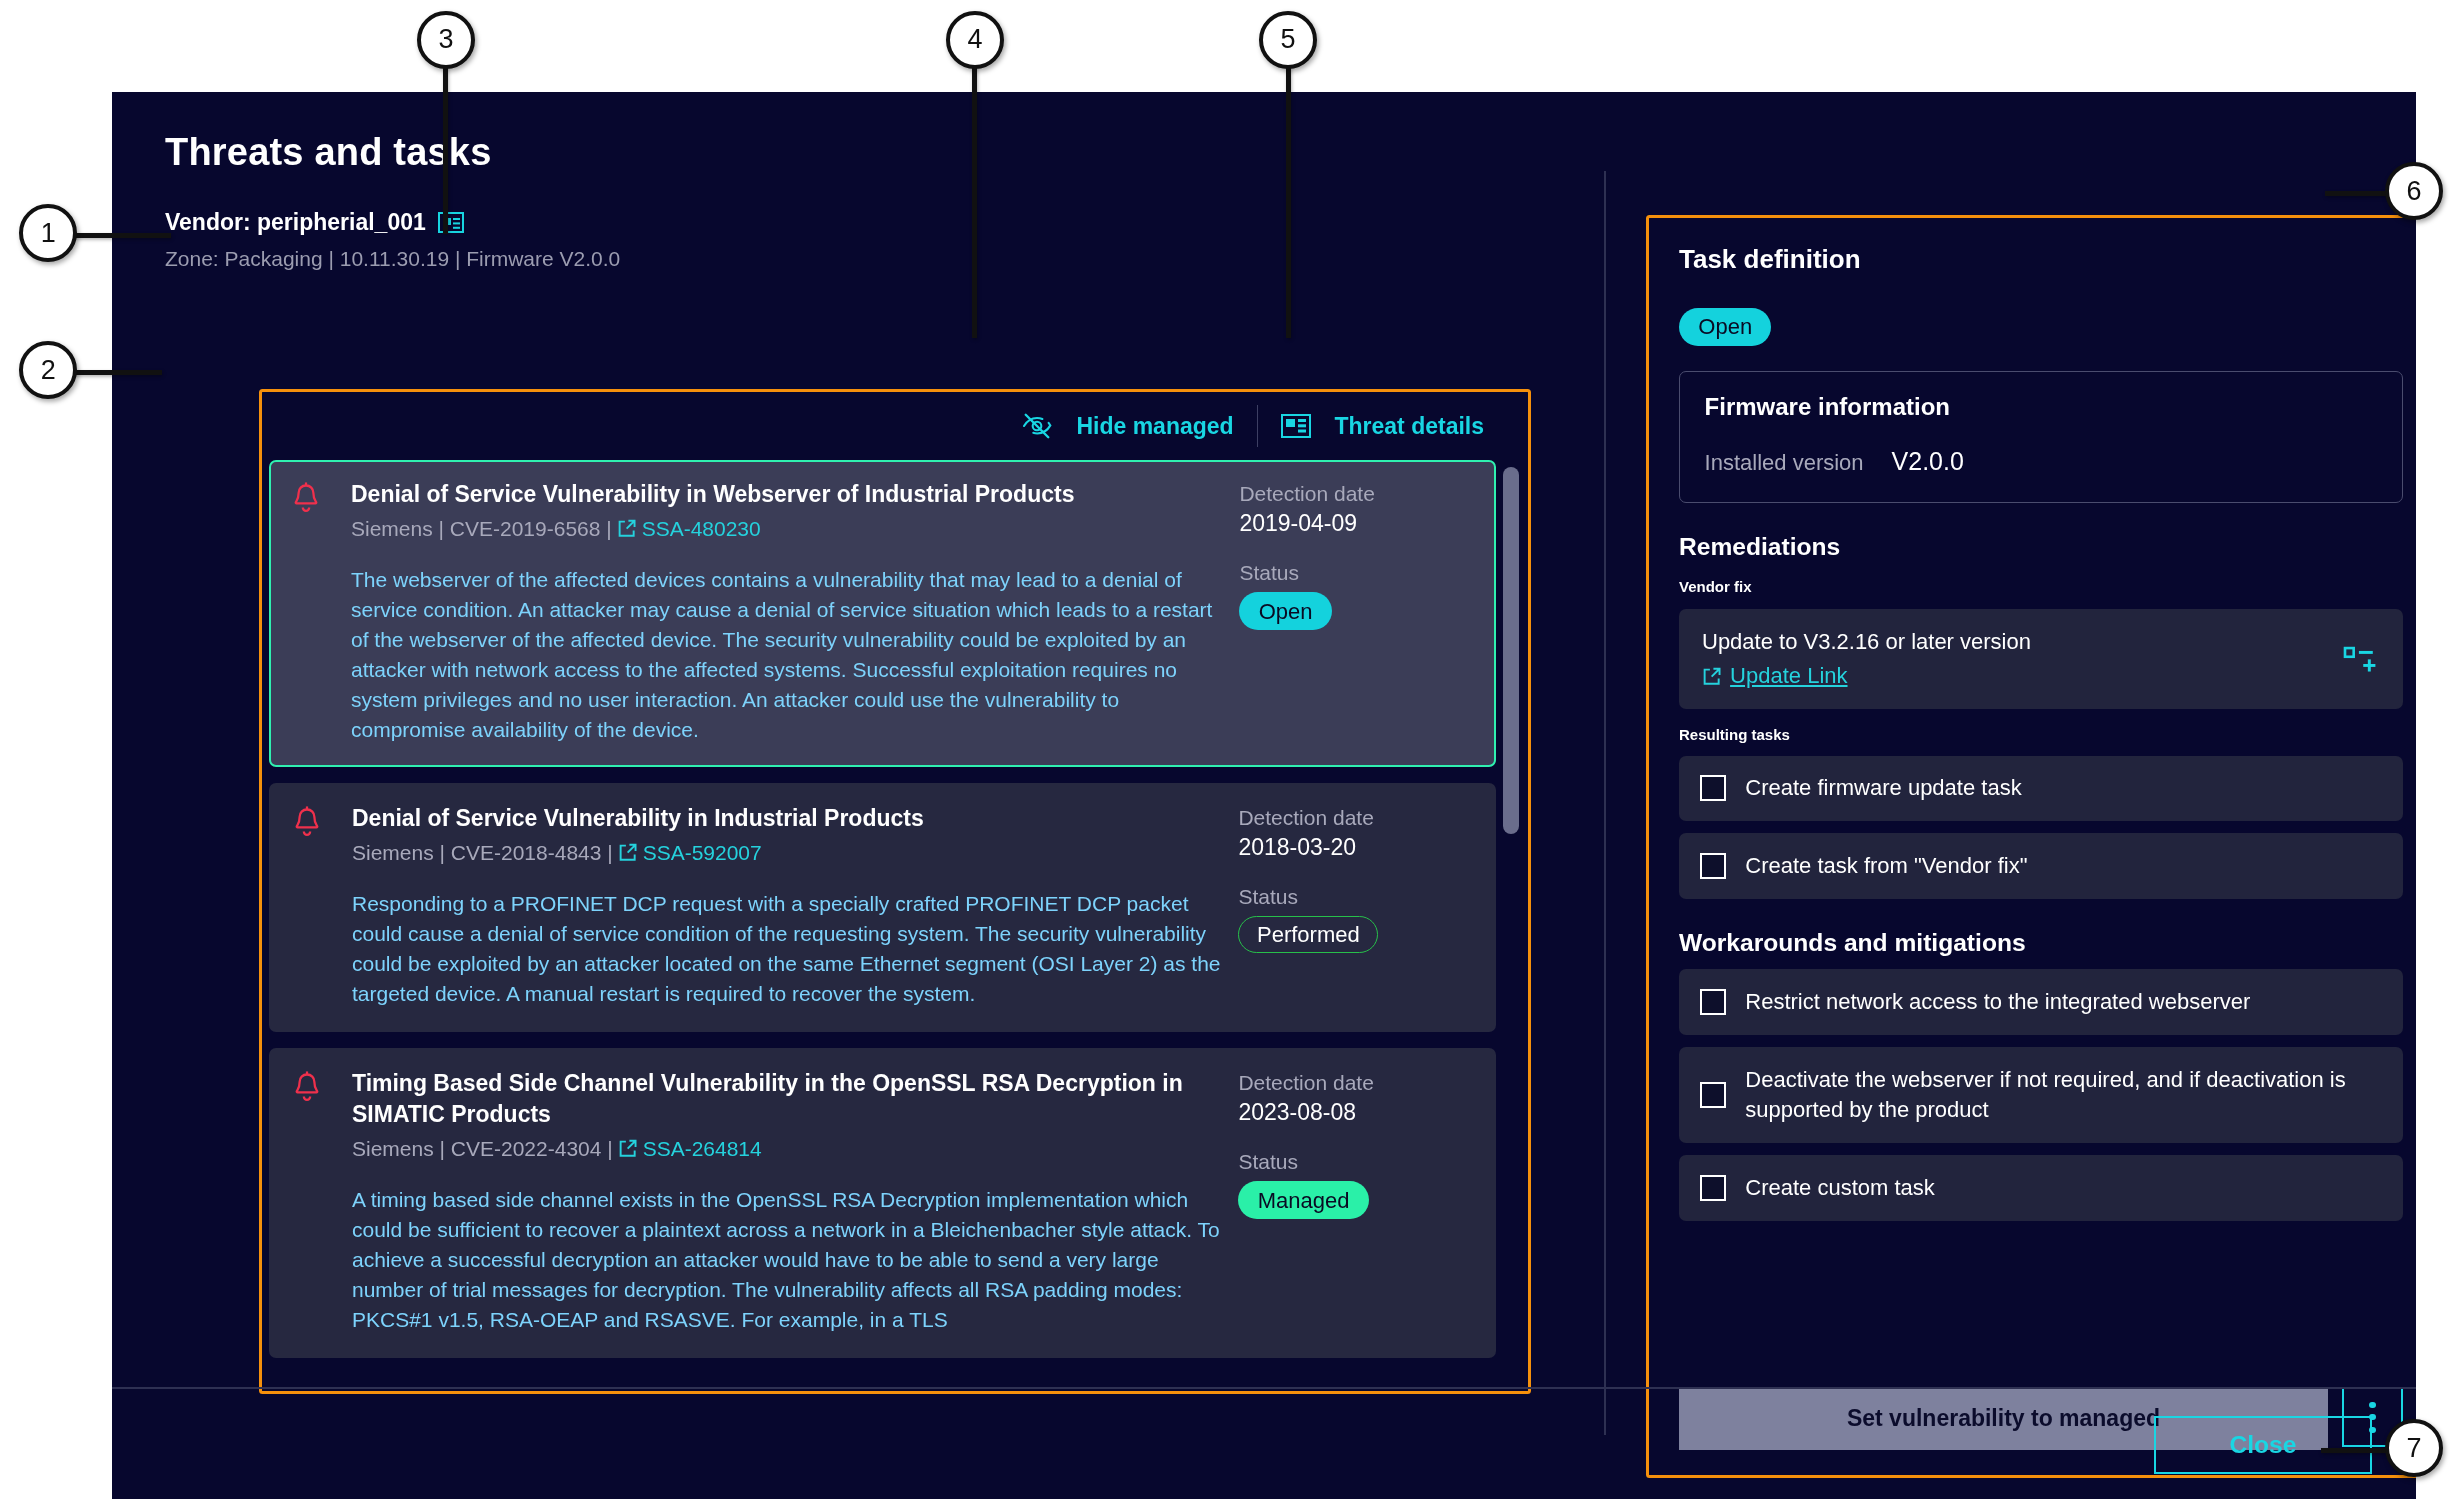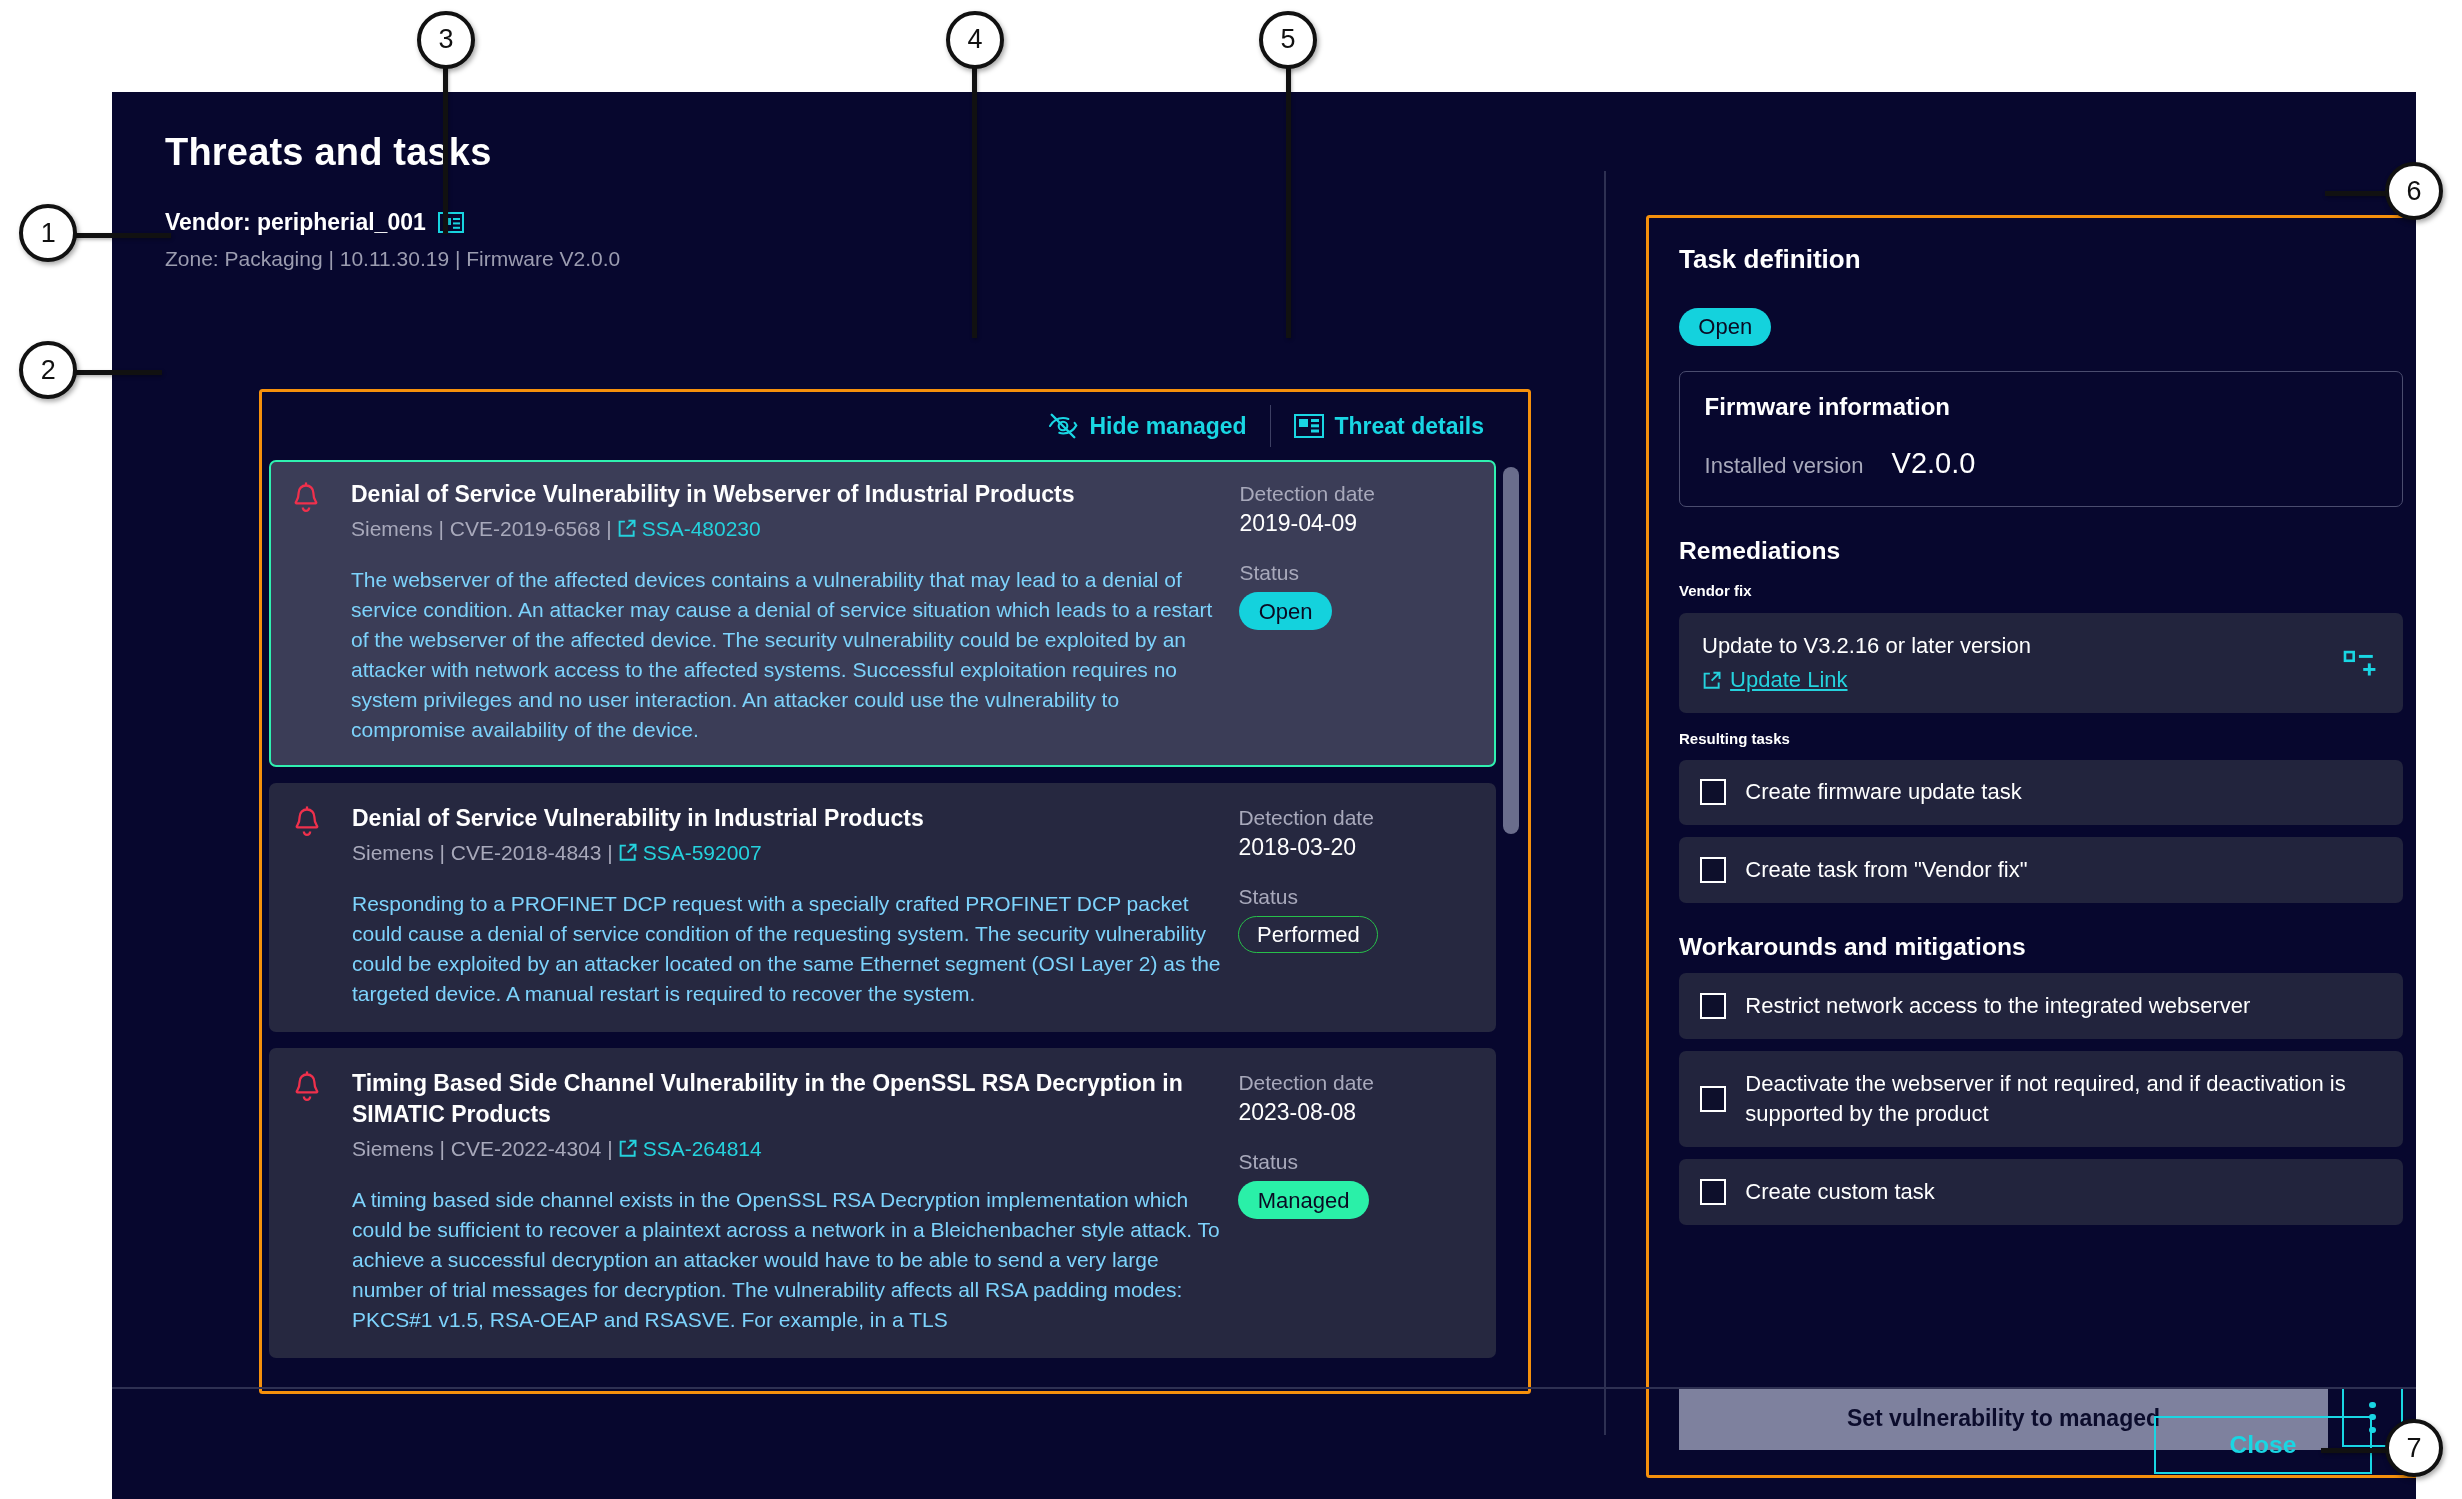--- a/index.html
+++ b/index.html
@@ -52,21 +52,21 @@
     border: 3.5px solid #f5900c;
     border-radius: 3.5px;
     background: #07072e;
   }
   .toolbar {
     position: absolute; left: 0; top: 0; right: 0; height: 68px;
     display: flex; align-items: center; justify-content: flex-end;
     padding-right: 21px; gap: 0;
   }
   .tb-btn {
-    display: flex; align-items: center; gap: 10px;
+    display: flex; align-items: center; gap: 23px;
     color: #19d6e3; font-size: 23px; font-weight: bold;
     padding: 0 23px; cursor: pointer; white-space: nowrap;
   }
   .tb-sep { width: 1.8px; height: 42px; background: #3d3f63; }
 
   .eyeoff-icon { width: 32px; height: 26px; flex: 0 0 auto; }
   .card-icon-tb {
     width: 30px; height: 24.6px; border: 2.6px solid #19d6e3;
     position: relative; flex: 0 0 auto;
   }
@@ -163,21 +163,21 @@
   }
   .rp-title { font-size: 26px; font-weight: bold; color: #ffffff; }
   .rp-status { margin-top: 26px; }
   .fw-box {
     margin-top: 24.6px; border: 1.8px solid #4a4c6e; border-radius: 7px;
     padding: 21px 24.6px 26px 24.6px;
   }
   .fw-title { font-size: 24px; font-weight: bold; color: #ffffff; }
   .fw-row { margin-top: 26px; display: flex; align-items: baseline; gap: 28px; }
   .fw-lbl { font-size: 22px; color: #a8a9bb; }
-  .fw-val { font-size: 29px; color: #ffffff; }
+  .fw-val { font-size: 25px; color: #ffffff; }
 
   .sec-h {
     margin-top: 30px; font-size: 24.6px; font-weight: bold; color: #ffffff;
   }
   .sub-h {
     margin-top: 17.6px; font-size: 15px; font-weight: bold; color: #ffffff;
   }
   .fix-box {
     margin-top: 14px; background: #22243d; border-radius: 7px;
     padding: 19.3px 23px; display: flex; align-items: center;

